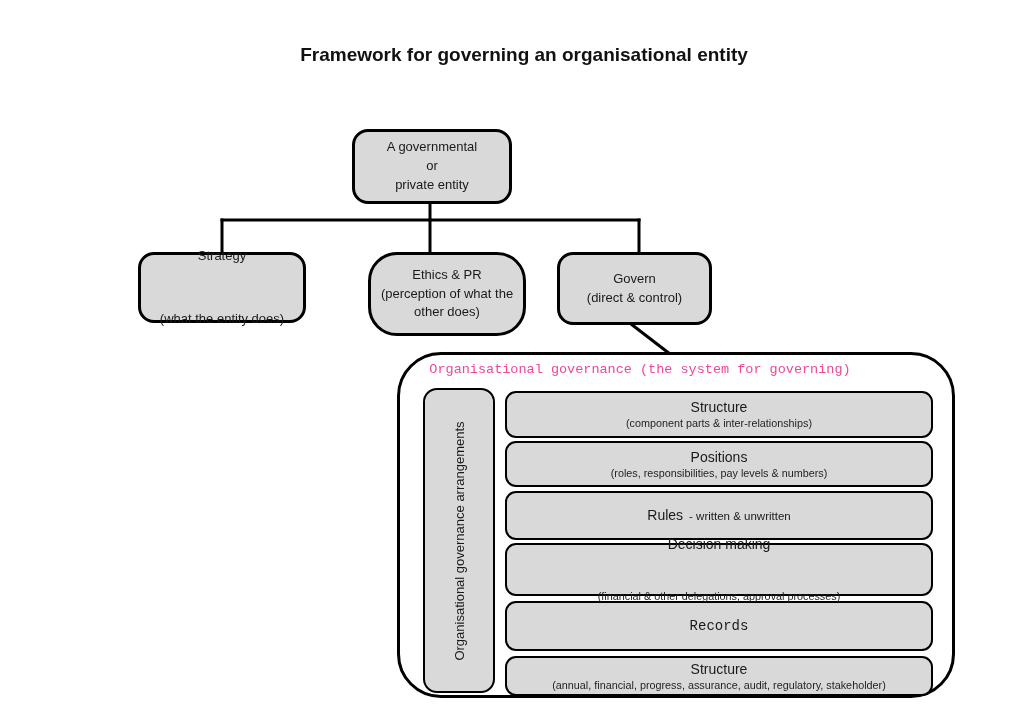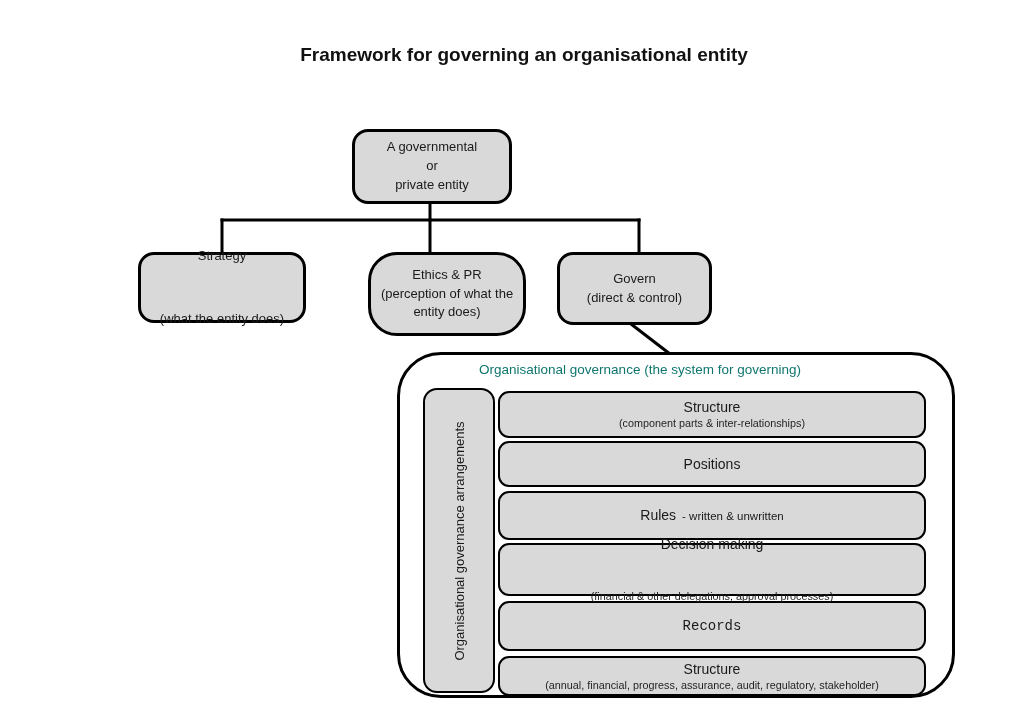--- a/index.html
+++ b/index.html
@@ -56,41 +56,42 @@
     background: #ffffff;
     border: 3px solid #000000;
     border-radius: 44px;
   }
   .gov-header {
     position: absolute;
     top: 7px; left: 0;
     width: 480px;
     text-align: center;
     font-size: 13.5px;
-    color: #0f766e;
+    color: #ec4899;
+    font-family: Liberation Mono, monospace;
   }
   .side-label {
     position: absolute;
     left: 23px; top: 33px;
     width: 72px; height: 305px;
     background: #d9d9d9;
     border: 2px solid #000000;
     border-radius: 14px;
   }
   .side-label-text {
     position: absolute;
     left: 50%; top: 50%;
     transform: translate(-50%, -50%) rotate(-90deg);
     white-space: nowrap;
     font-size: 13px;
     color: #1a1a1a;
   }
   .rows {
     position: absolute;
-    left: 98px; top: 36px;
+    left: 105px; top: 36px;
     width: 428px;
   }
   .row {
     background: #d9d9d9;
     border: 2px solid #000000;
     border-radius: 11px;
     display: flex;
     flex-direction: column;
     align-items: center;
     justify-content: center;
@@ -129,21 +130,21 @@
     <div>private entity</div>
   </div>
 
   <div class="node branch-strategy">
     <div>Strategy</div>
     <div>(what the entity does)</div>
   </div>
 
   <div class="node branch-ethics">
     <div>Ethics &amp; PR</div>
-    <div>(perception of what the entity does)</div>
+    <div>(perception of what the other does)</div>
   </div>
 
   <div class="node branch-govern">
     <div>Govern</div>
     <div>(direct &amp; control)</div>
   </div>
 
   <div class="gov-container">
     <div class="gov-header">Organisational governance (the system for governing)</div>
 
@@ -157,20 +158,21 @@
         <div class="row-title">
           <span>Structure</span>
         </div>
         <div class="row-sub">(component parts &amp; inter-relationships)</div>
       </div>
 
       <div class="row r1">
         <div class="row-title">
           <span>Positions</span>
         </div>
+        <div class="row-sub">(roles, responsibilities, pay levels &amp; numbers)</div>
       </div>
 
       <div class="row r2">
         <div class="row-title">
           <span>Rules</span><span class="row-suffix">- written &amp; unwritten</span>
         </div>
       </div>
 
       <div class="row r3">
         <div class="row-title">

